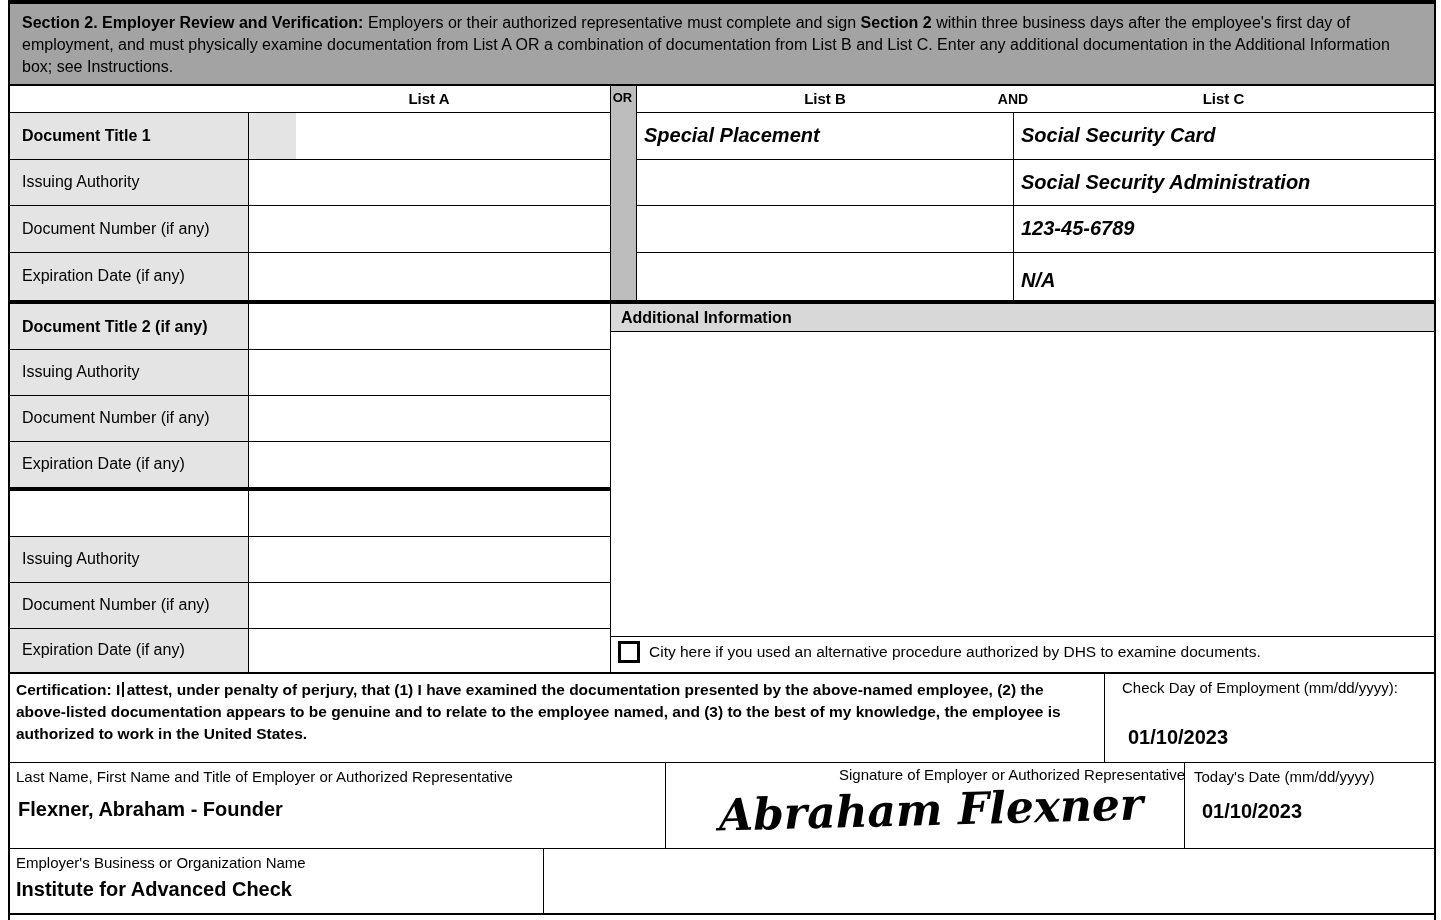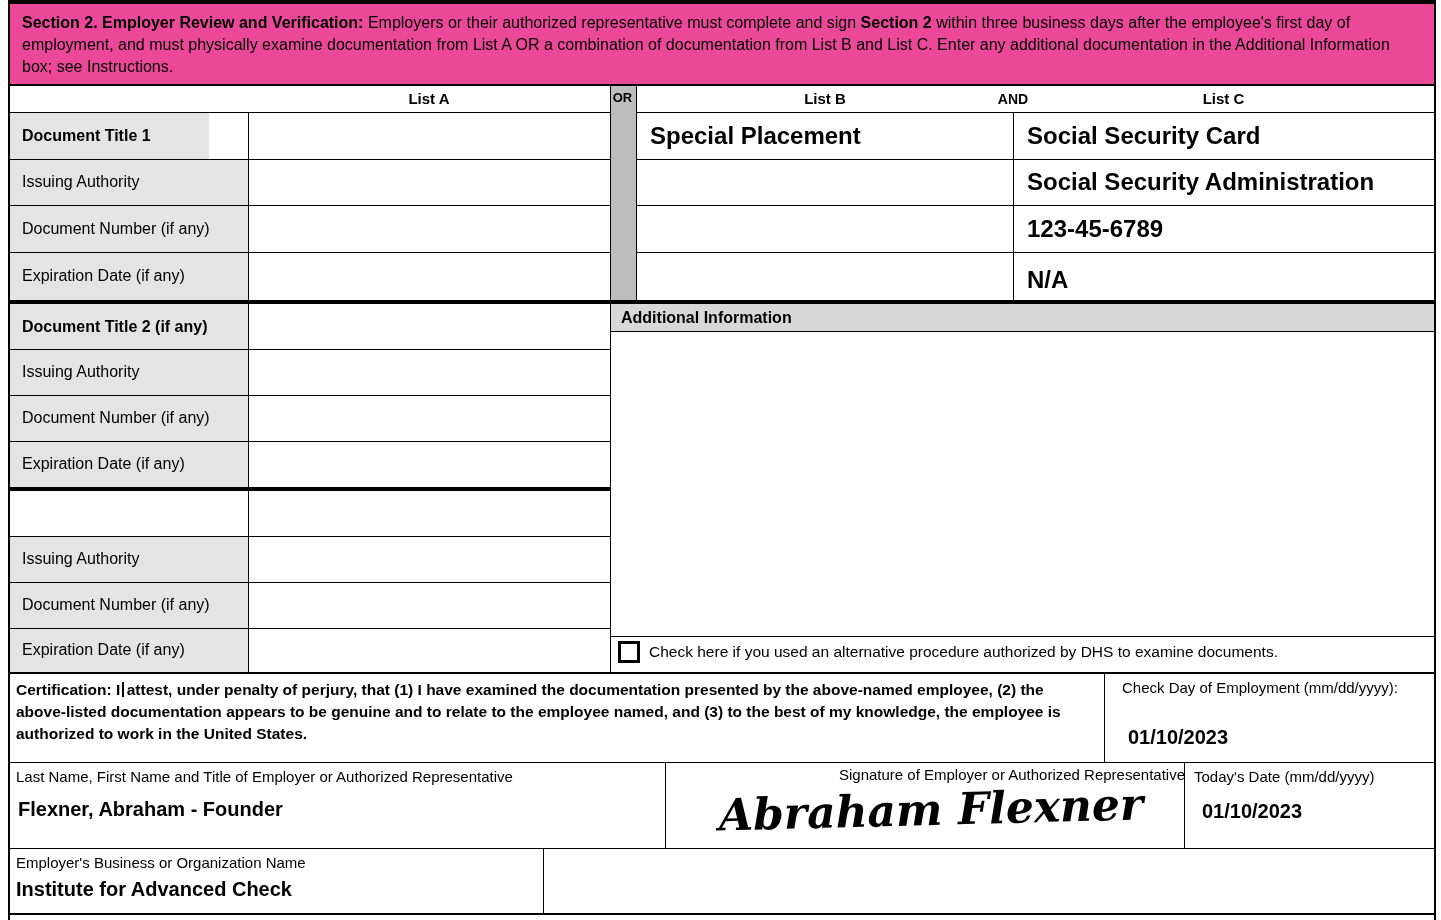--- a/index.html
+++ b/index.html
@@ -5,26 +5,26 @@
   html,body { margin:0; padding:0; background:#ffffff; }
   .page {
     position:relative; width:1441px; height:920px; background:#ffffff;
     font-family:"Liberation Sans","DejaVu Sans",sans-serif; color:#000;
     overflow:hidden;
   }
   .ln { position:absolute; background:#000; }
   .cell { position:absolute; box-sizing:border-box; display:flex; align-items:center; overflow:hidden; }
   .rowlbl { background:#e4e4e4; font-size:16px; padding-left:12px; }
   .rowlbl.bold { font-weight:bold; }
-  .fieldval { font-weight:bold; font-size:24px; padding-left:13px; white-space:nowrap; }
+  .fieldval { font-weight:bold; font-size:20px; padding-left:7px; white-space:nowrap;font-style:italic; }
   .colhead { position:absolute; display:flex; align-items:center; justify-content:center;
              font-weight:bold; font-size:15px; }
   .header-box {
     position:absolute; left:10px; top:4px; width:1424px; height:80px;
-    background:#ec4899; box-sizing:border-box; padding:8px 12px 0 12px;
+    background:#a3a3a3; box-sizing:border-box; padding:8px 12px 0 12px;
     font-size:16px; line-height:22px;
   }
   .or-strip { position:absolute; left:611px; top:86px; width:25px; height:214px; background:#bdbdbd; }
   .addinfo-bar {
     position:absolute; left:611px; top:304px; width:823px; height:27px;
     background:#d8d8d8; box-sizing:border-box; display:flex; align-items:center;
     padding-left:10px; font-weight:bold; font-size:16px;
   }
   .addinfo-box { position:absolute; left:611px; top:332px; width:823px; height:304px; background:#fff; }
   .checkbox {
@@ -55,21 +55,21 @@
     <b>Section 2. Employer Review and Verification:</b><span> Employers or their authorized representative must complete and sign </span><b>Section 2</b><span> within three business days after the employee's first day of employment, and must physically examine documentation from List A OR a combination of documentation from List B and List C.  Enter any additional documentation in the Additional Information box; see Instructions.</span>
   </div>
 
   <div class="colhead" style="left:248px;top:87px;width:362px;height:23px">List A</div>
   <div class="or-strip"></div>
   <div class="colhead" style="left:608px;top:87px;width:29px;height:21px;font-size:13px">OR</div>
   <div class="colhead" style="left:637px;top:87px;width:376px;height:23px">List B</div>
   <div class="colhead" style="left:958px;top:87px;width:110px;height:23px;font-size:14px">AND</div>
   <div class="colhead" style="left:1013px;top:87px;width:421px;height:23px">List C</div>
 
-  <div class="cell rowlbl bold" style="left:10px;top:112px;width:199px;height:47px">Document Title 1</div>
+  <div class="cell rowlbl bold" style="left:10px;top:112px;width:286px;height:47px">Document Title 1</div>
   <div class="cell rowlbl" style="left:10px;top:159px;width:238px;height:46px">Issuing Authority</div>
   <div class="cell rowlbl" style="left:10px;top:205px;width:238px;height:47px">Document Number (if any)</div>
   <div class="cell rowlbl" style="left:10px;top:252px;width:238px;height:48px">Expiration Date (if any)</div>
 
   <div class="cell rowlbl bold" style="left:10px;top:304px;width:238px;height:45px">Document Title 2 (if any)</div>
   <div class="cell rowlbl" style="left:10px;top:349px;width:238px;height:46px">Issuing Authority</div>
   <div class="cell rowlbl" style="left:10px;top:395px;width:238px;height:46px">Document Number (if any)</div>
   <div class="cell rowlbl" style="left:10px;top:441px;width:238px;height:46px">Expiration Date (if any)</div>
 
   <div class="cell rowlbl" style="left:10px;top:536px;width:238px;height:46px">Issuing Authority</div>
@@ -95,21 +95,21 @@
   <div class="cell fieldval" style="left:637px;top:252px;width:376px;height:48px"></div>
 
   <div class="cell fieldval" style="left:1014px;top:159px;width:420px;height:46px">Social Security Administration</div>
   <div class="cell fieldval" style="left:1014px;top:112px;width:420px;height:47px">Social Security Card</div>
   <div class="cell fieldval" style="left:1014px;top:205px;width:420px;height:47px">123-45-6789</div>
   <div class="cell fieldval" style="left:1014px;top:252px;width:420px;height:56px">N/A</div>
 
   <div class="addinfo-bar">Additional Information</div>
   <div class="addinfo-box"></div>
   <div class="checkbox"></div>
-  <div class="cell" style="left:649px;top:640px;height:24px;font-size:15.5px">Check here if you used an alternative procedure authorized by DHS to examine documents.</div>
+  <div class="cell" style="left:649px;top:640px;height:24px;font-size:15.5px">City here if you used an alternative procedure authorized by DHS to examine documents.</div>
 
   <div class="cert-text">
     <b>Certification:</b><span>  I</span><span class="caret"></span><span>attest, under penalty of perjury, that (1) I have examined the documentation presented by the above-named employee, (2) the above-listed documentation appears to be genuine and to relate to the employee named, and (3) to the best of my knowledge, the employee is authorized to work in the United States.</span>
   </div>
   <div class="smalllbl" style="left:1122px;top:678px;width:305px;white-space:normal;line-height:20px">Check Day of Employment (mm/dd/yyyy):</div>
   <div class="bigval" style="left:1128px;top:726px">01/10/2023</div>
 
   <div class="smalllbl" style="left:16px;top:768px">Last Name, First Name and Title of Employer or Authorized Representative</div>
   <div class="bigval" style="left:18px;top:798px">Flexner, Abraham - Founder</div>
 

